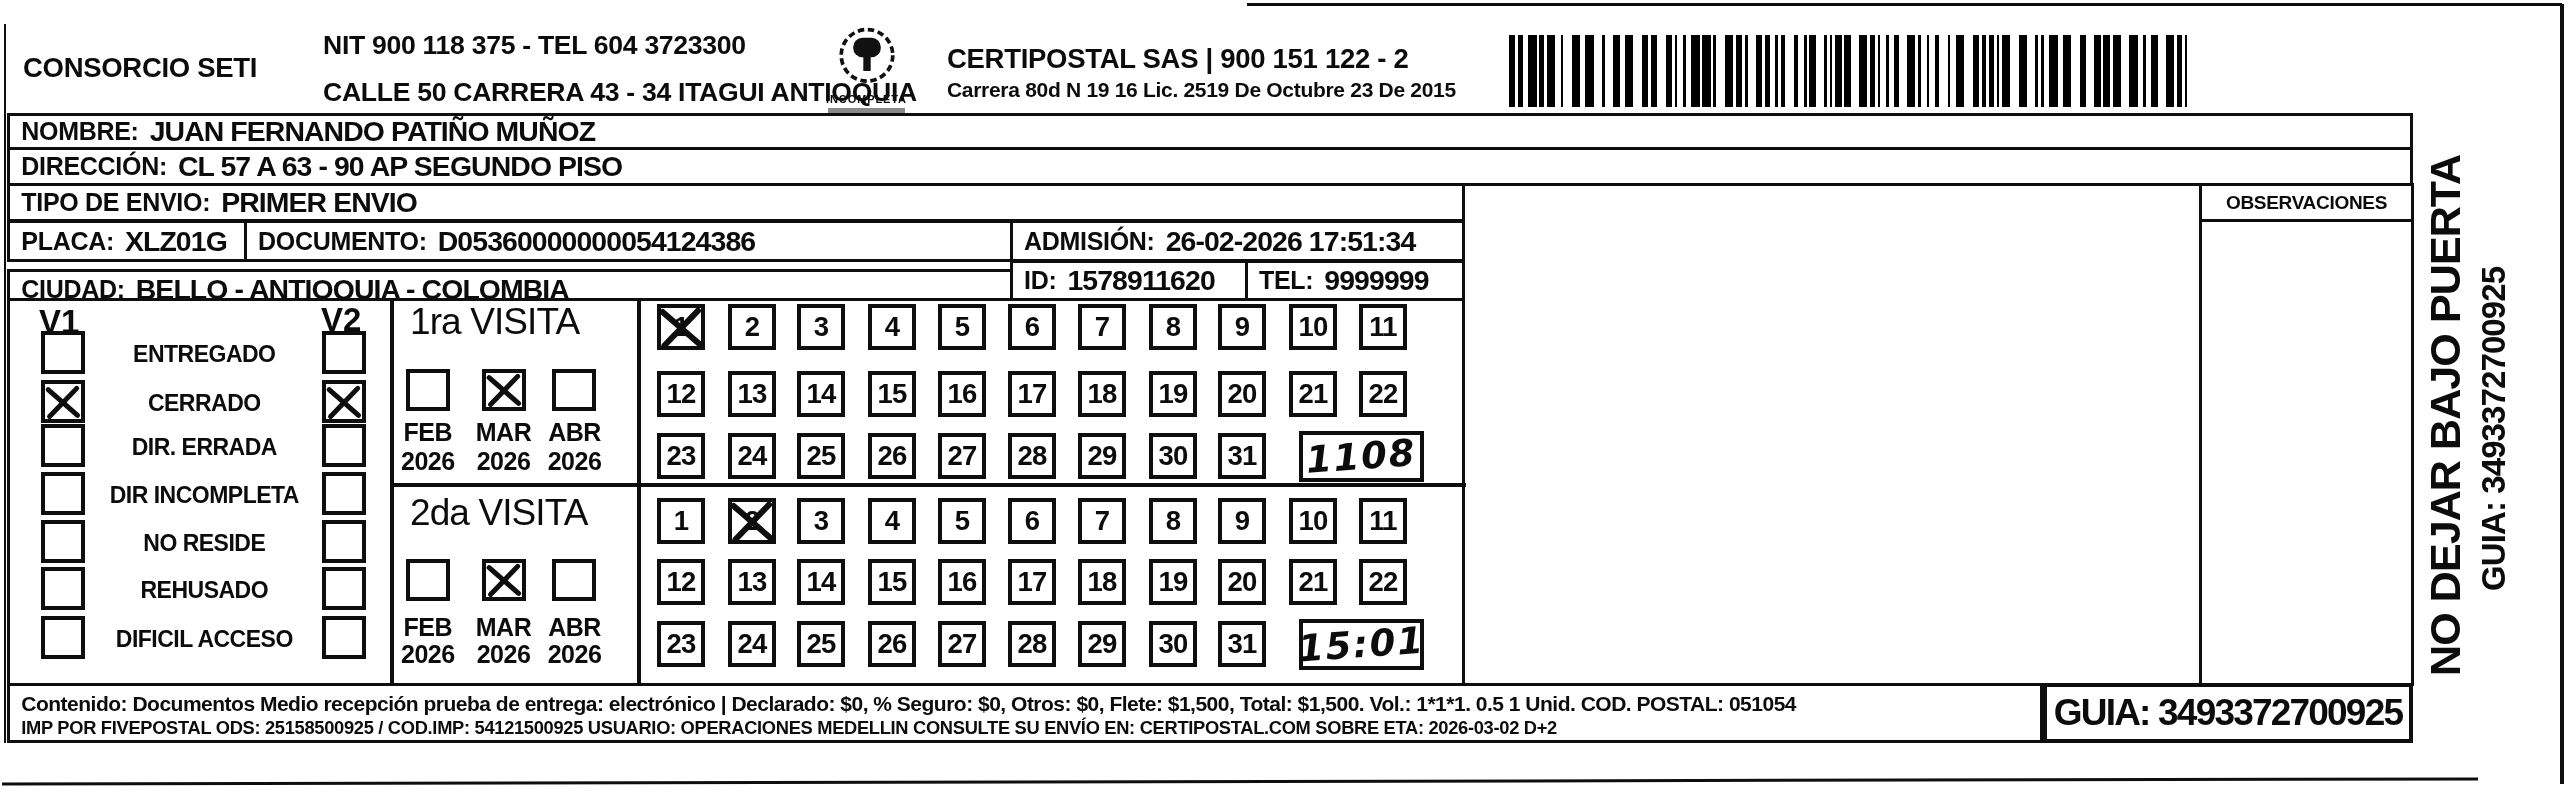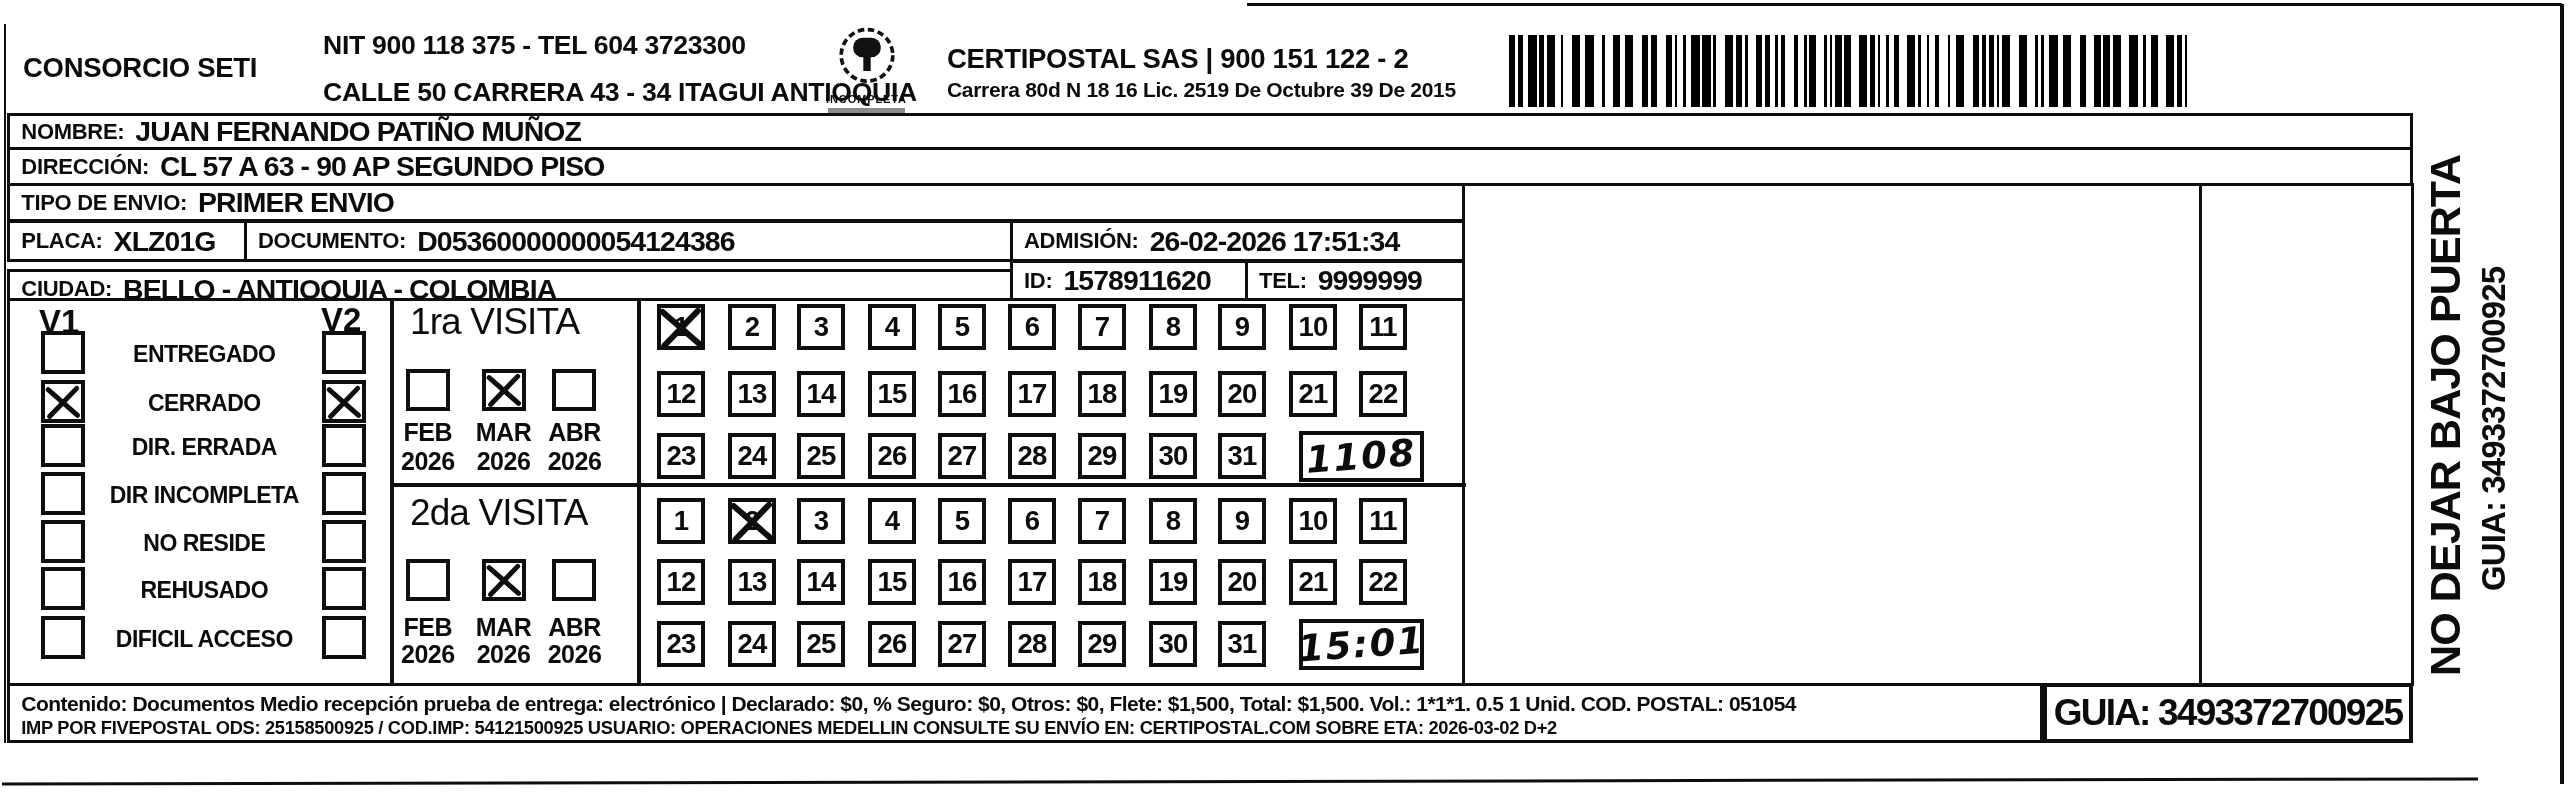--- a/index.html
+++ b/index.html
@@ -5,21 +5,21 @@
   html,body{margin:0;padding:0;background:#e8e8e8;}
   .doc{position:relative;width:2576px;height:794px;background:#ffffff;overflow:hidden;
        font-family:"Liberation Sans", sans-serif;color:#0c0c0c;}
   .abs{position:absolute;}
   .line{position:absolute;background:#0e0e0e;}
   .htext{position:absolute;font-weight:700;white-space:nowrap;letter-spacing:-0.3px;}
   .cell{position:absolute;border:3.7px solid #0e0e0e;box-sizing:border-box;background:#fff;
         display:flex;align-items:center;gap:11px;padding-left:11px;overflow:hidden;}
   .cell.noflex{display:block;padding:0;}
   .cell.hdr{justify-content:center;padding-left:0;font-weight:700;font-size:20px;letter-spacing:-0.3px;}
-  .lbl{font-weight:700;font-size:22px;letter-spacing:-0.3px;white-space:nowrap;}
+  .lbl{font-weight:700;font-size:25px;letter-spacing:-0.3px;white-space:nowrap;}
   .val{font-weight:700;font-size:28.4px;letter-spacing:-0.9px;white-space:nowrap;}
   .vtitle{position:absolute;font-weight:400;font-size:37px;letter-spacing:-0.9px;white-space:nowrap;}
   .vlabel{position:absolute;font-weight:700;font-size:33px;}
   .cbox{position:absolute;border:4.6px solid #0e0e0e;box-sizing:border-box;background:#fff;}
   .xm{position:absolute;left:0;top:0;right:0;bottom:0;}
   .xm::before,.xm::after{content:"";position:absolute;left:-12%;top:45%;width:122%;height:4.6px;
         background:#0e0e0e;border-radius:2.8px;}
   .xm::before{transform:rotate(41deg);}
   .xm::after{transform:rotate(-46deg);}
   .xm.big::before,.xm.big::after{left:-18%;width:136%;height:5.5px;}
@@ -53,21 +53,21 @@
     <svg width="70" height="70" viewBox="0 0 76 76">
       <circle cx="38" cy="34" r="28" fill="none" stroke="#111" stroke-width="4" stroke-dasharray="7 4"></circle>
       <rect x="23" y="15" width="30" height="21" rx="10" fill="#111"></rect>
       <rect x="34" y="34" width="8" height="17" fill="#111"></rect>
     </svg>
   </div>
   <div class="abs" style="left:816px;top:93px;width:101px;text-align:center;font-size:11px;font-weight:700;letter-spacing:0.9px">INCOMPLETA</div>
   <div class="abs" style="left:828px;top:108px;width:77px;height:4.6px;background:#8a8a8a"></div>
 
   <div class="htext" style="left:947px;top:43px;font-size:27.5px">CERTIPOSTAL SAS | 900 151 122 - 2</div>
-  <div class="htext" style="left:947px;top:78px;font-size:21px">Carrera 80d N 18 16  Lic. 2519 De Octubre 39 De 2015</div>
+  <div class="htext" style="left:947px;top:78px;font-size:21px">Carrera 80d N 19 16  Lic. 2519 De Octubre 23 De 2015</div>
 
   <div class="barcode" style="left:1509px;top:35px;width:692px;height:72px">
       <i style="width: 6.4px; margin-right: 2.8px;"></i>
       <i style="width: 4.6px; margin-right: 5.5px;"></i>
       <i style="width: 8.3px; margin-right: 2.8px;"></i>
       <i style="width: 4.6px; margin-right: 2.8px;"></i>
       <i style="width: 8.3px; margin-right: 5.5px;"></i>
       <i style="width: 2.8px; margin-right: 8.3px;"></i>
       <i style="width: 8.3px; margin-right: 5.5px;"></i>
       <i style="width: 8.3px; margin-right: 8.3px;"></i>
@@ -163,20 +163,21 @@
     <span class="lbl">ID:</span>
     <span class="val">1578911620</span>
   </div>
   <div class="cell" style="left:1245px;top:260px;width:220px;height:41px">
     <span class="lbl">TEL:</span>
     <span class="val">9999999</span>
   </div>
 
   <div class="cell noflex" style="left:1462px;top:183px;width:741px;height:503px"></div>
   <div class="cell noflex" style="left:2199px;top:183px;width:215px;height:503px"></div>
+  <div class="cell hdr" style="left:2199px;top:183px;width:215px;height:39px;font-size:19px">OBSERVACIONES</div>
 
   <div class="cell noflex" style="left:7.3px;top:298px;width:1458px;height:389px"></div>
   <div class="line" style="left:390px;top:298px;width:3.7px;height:389px"></div>
   <div class="line" style="left:637px;top:298px;width:3.7px;height:389px"></div>
   <div class="line" style="left:390px;top:483px;width:1076px;height:3.7px"></div>
 
   <div class="vlabel" style="left:39px;top:303px">V1</div>
   <div class="vlabel" style="left:321px;top:301px">V2</div>
   <div class="abs" style="left:7.3px;top:298px;width:382px;height:385px">
       <div class="cbox" style="left: 34px; top: 33px; width: 44px; height: 43px;"></div>

